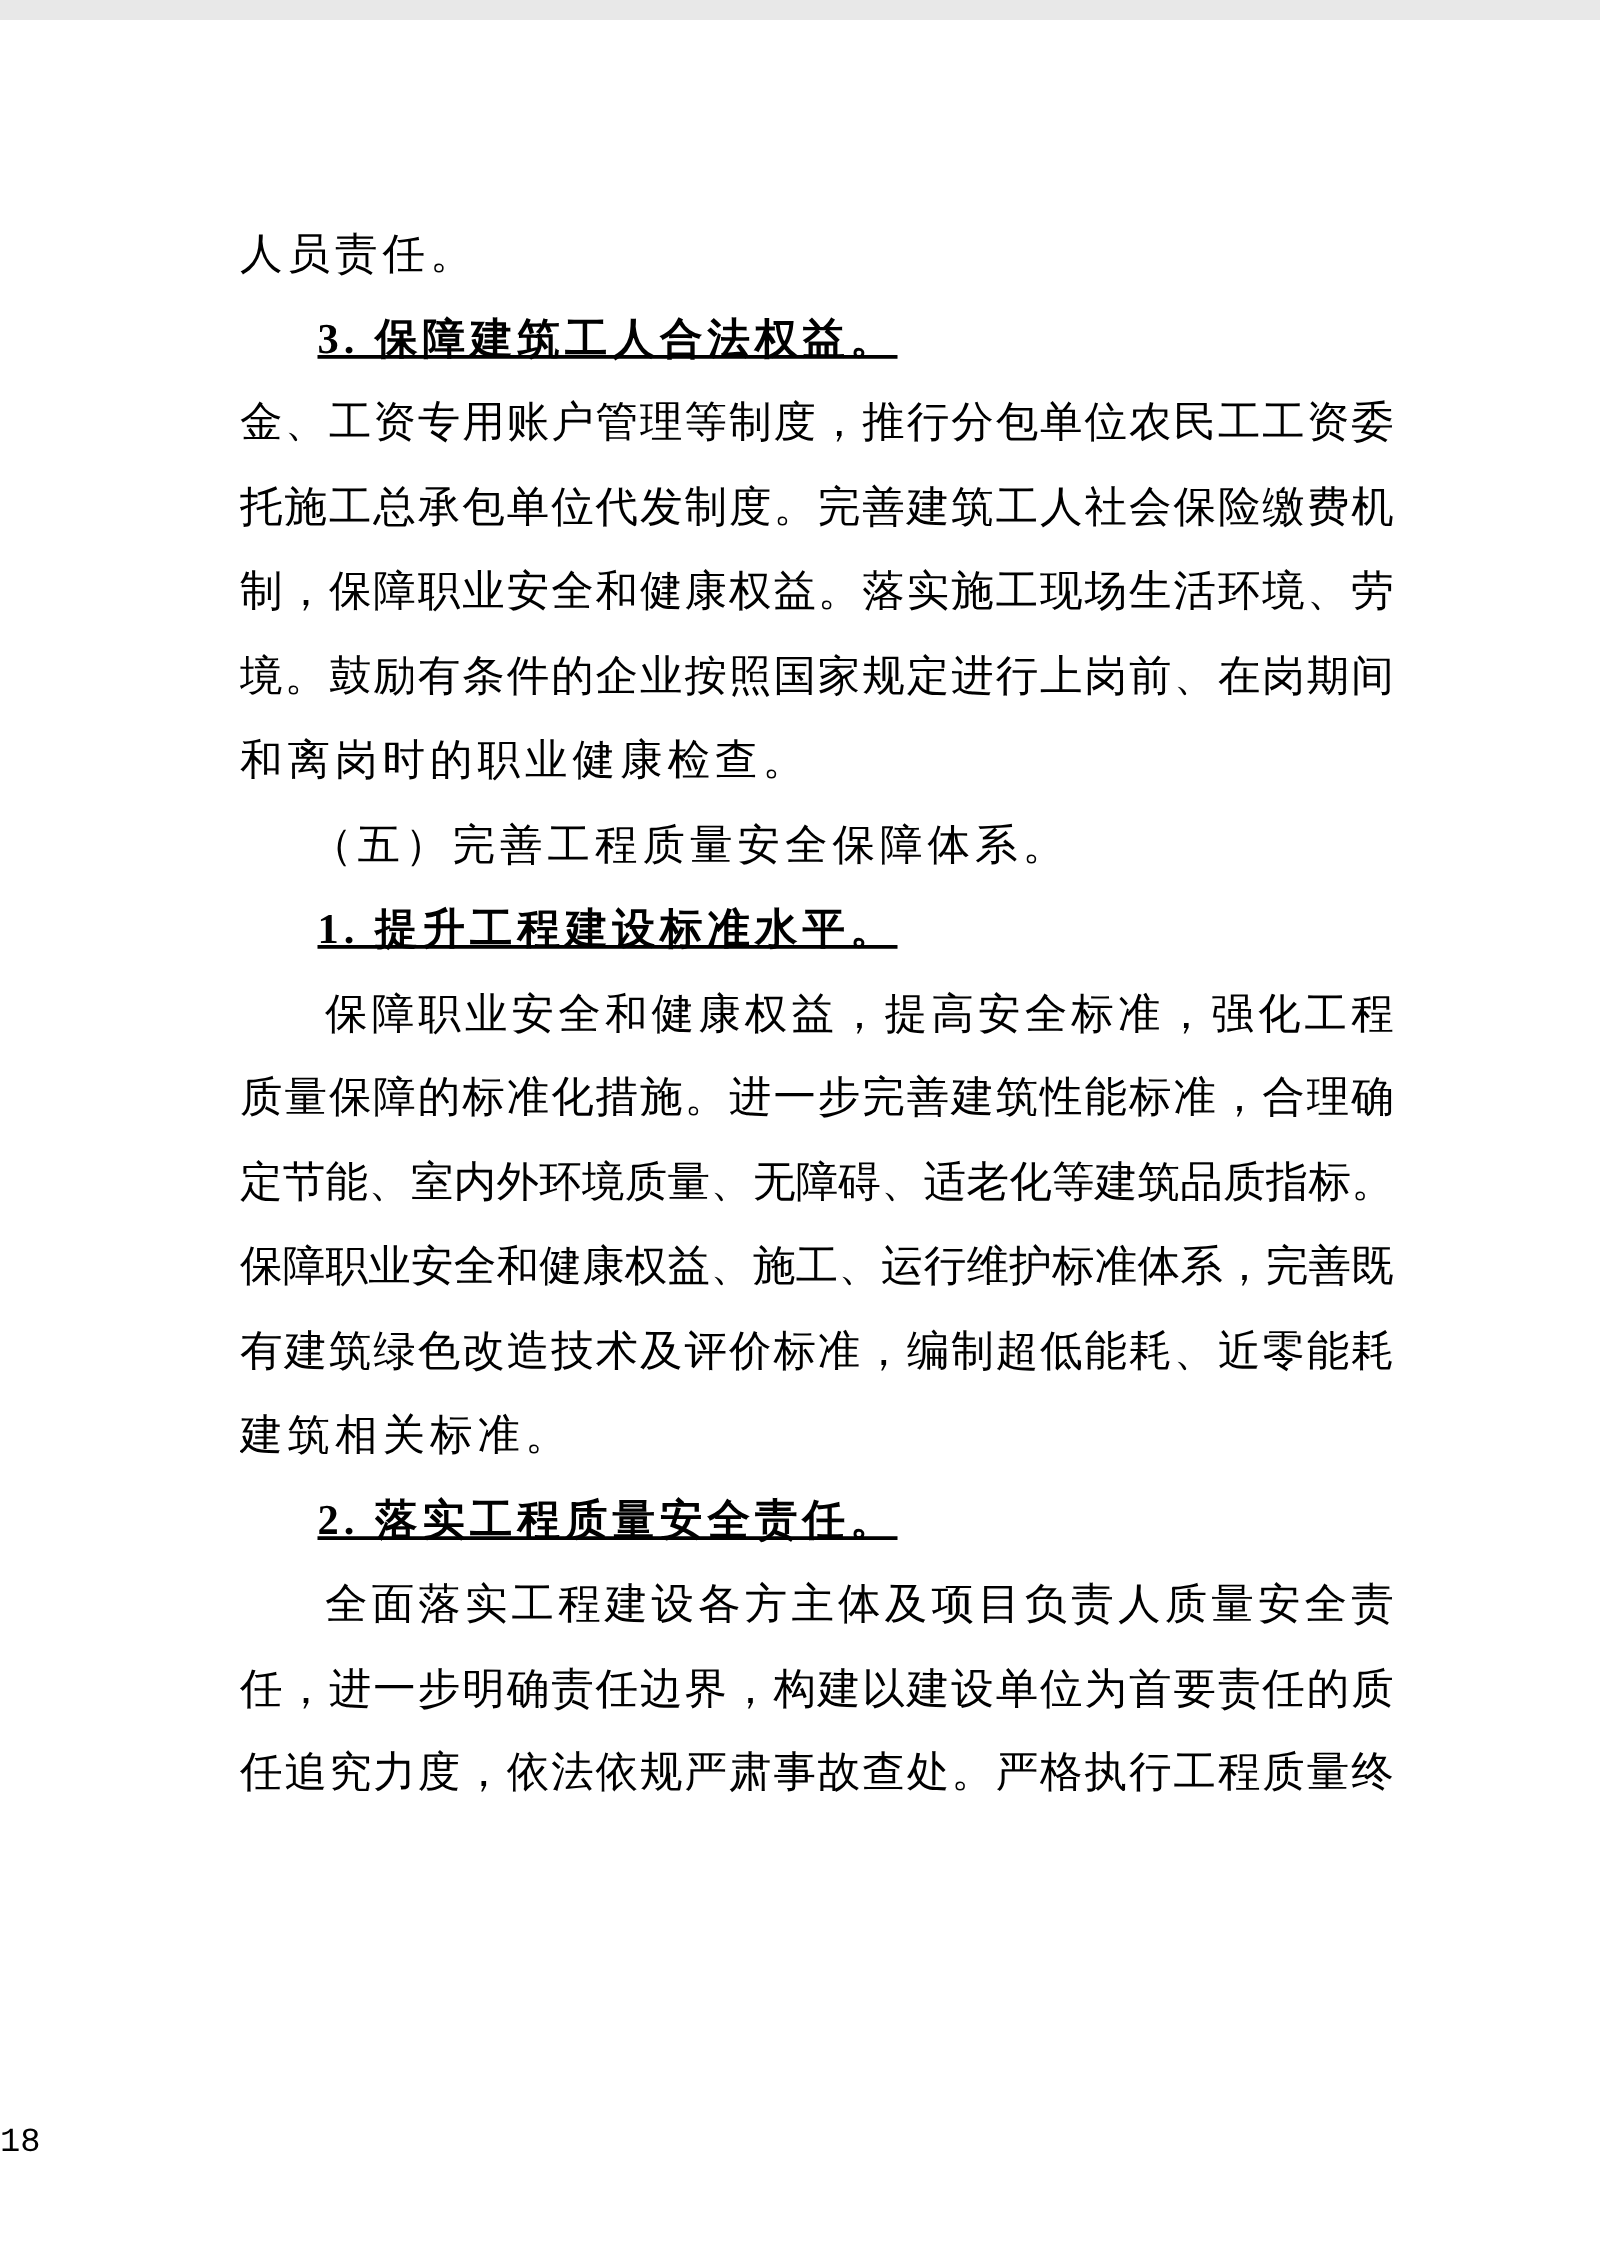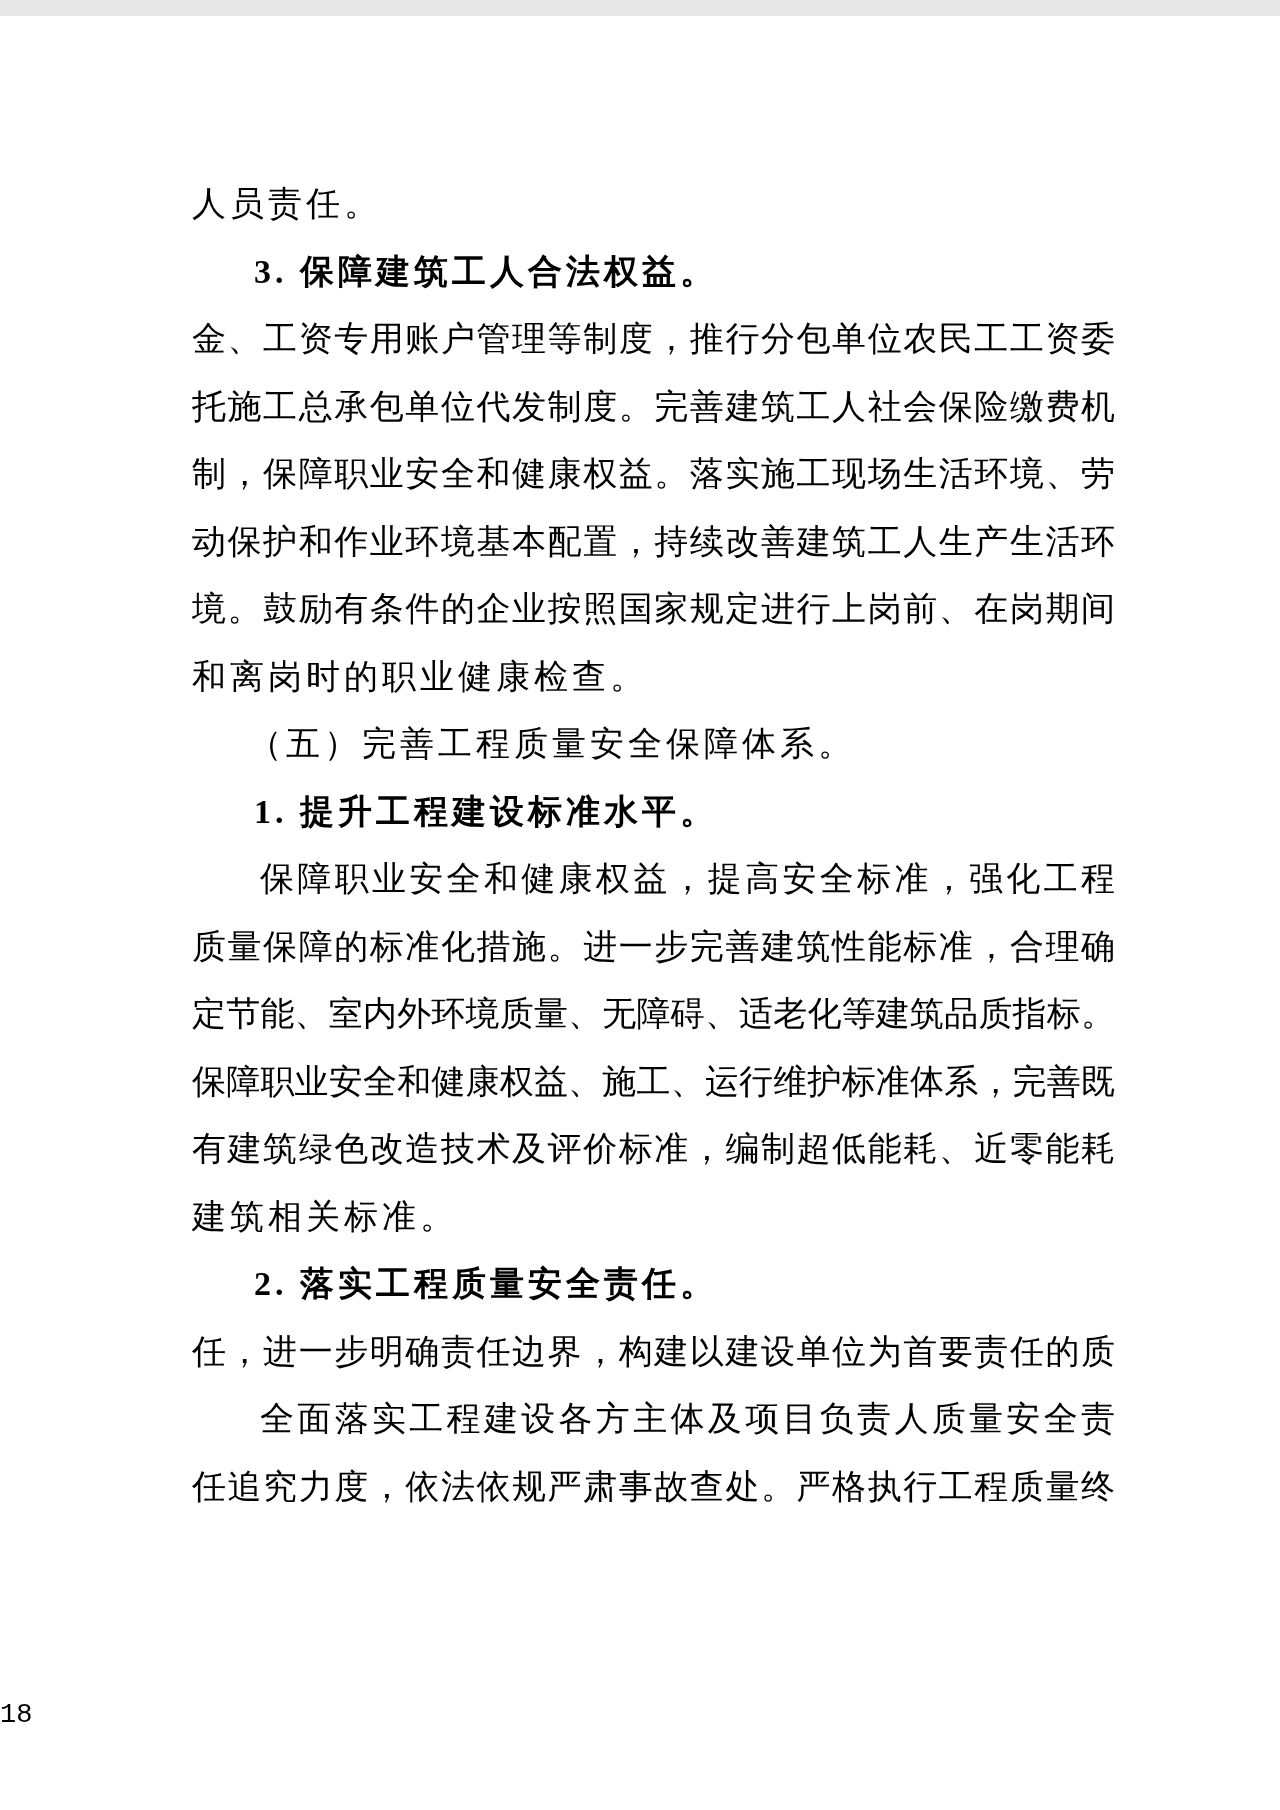--- a/index.html
+++ b/index.html
@@ -28,21 +28,21 @@
   }
   
   .justify {
     text-align: justify;
     text-align-last: justify;
     text-justify: inter-character;
   }
   
   .plain { letter-spacing: 4px; }
   .indent2 { padding-left: 68px; }
-  .indent-head { padding-left: 62px; }
+  .indent-head { padding-left: 62px; text-decoration: underline; }
   .indent-paren { padding-left: 56px; }
   .heading {
     font-weight: bold;
     letter-spacing: 4px;
   }
   .page-number {
     position: absolute;
     left: 0;
     top: 1684px;
     width: 100%;
@@ -56,30 +56,29 @@
 </head>
 <body>
 
 <div class="page">
   <div class="content" id="document-body">
       <div class="line plain">人员责任。</div>
       <div class="line heading indent-head">3. 保障建筑工人合法权益。</div>
       <div class="line justify">金、工资专用账户管理等制度，推行分包单位农民工工资委</div>
       <div class="line justify">托施工总承包单位代发制度。完善建筑工人社会保险缴费机</div>
       <div class="line justify">制，保障职业安全和健康权益。落实施工现场生活环境、劳</div>
-      <div class="line justify">动保护和作业环境基本配置，持续改善建筑工人生产生活环</div>
       <div class="line justify">境。鼓励有条件的企业按照国家规定进行上岗前、在岗期间</div>
       <div class="line plain">和离岗时的职业健康检查。</div>
       <div class="line plain indent-paren">（五）完善工程质量安全保障体系。</div>
       <div class="line heading indent-head">1. 提升工程建设标准水平。</div>
       <div class="line justify indent2">保障职业安全和健康权益，提高安全标准，强化工程</div>
       <div class="line justify">质量保障的标准化措施。进一步完善建筑性能标准，合理确</div>
       <div class="line justify">定节能、室内外环境质量、无障碍、适老化等建筑品质指标。</div>
       <div class="line justify">保障职业安全和健康权益、施工、运行维护标准体系，完善既</div>
       <div class="line justify">有建筑绿色改造技术及评价标准，编制超低能耗、近零能耗</div>
       <div class="line plain">建筑相关标准。</div>
       <div class="line heading indent-head">2. 落实工程质量安全责任。</div>
+      <div class="line justify indent2">全面落实工程建设各方主体及项目负责人质量安全责</div>
       <div class="line justify">任，进一步明确责任边界，构建以建设单位为首要责任的质</div>
-      <div class="line justify indent2">全面落实工程建设各方主体及项目负责人质量安全责</div>
       <div class="line justify">任追究力度，依法依规严肃事故查处。严格执行工程质量终</div>
     </div>
   <div class="page-number">18</div>
 </div>
 
 </body></html>

